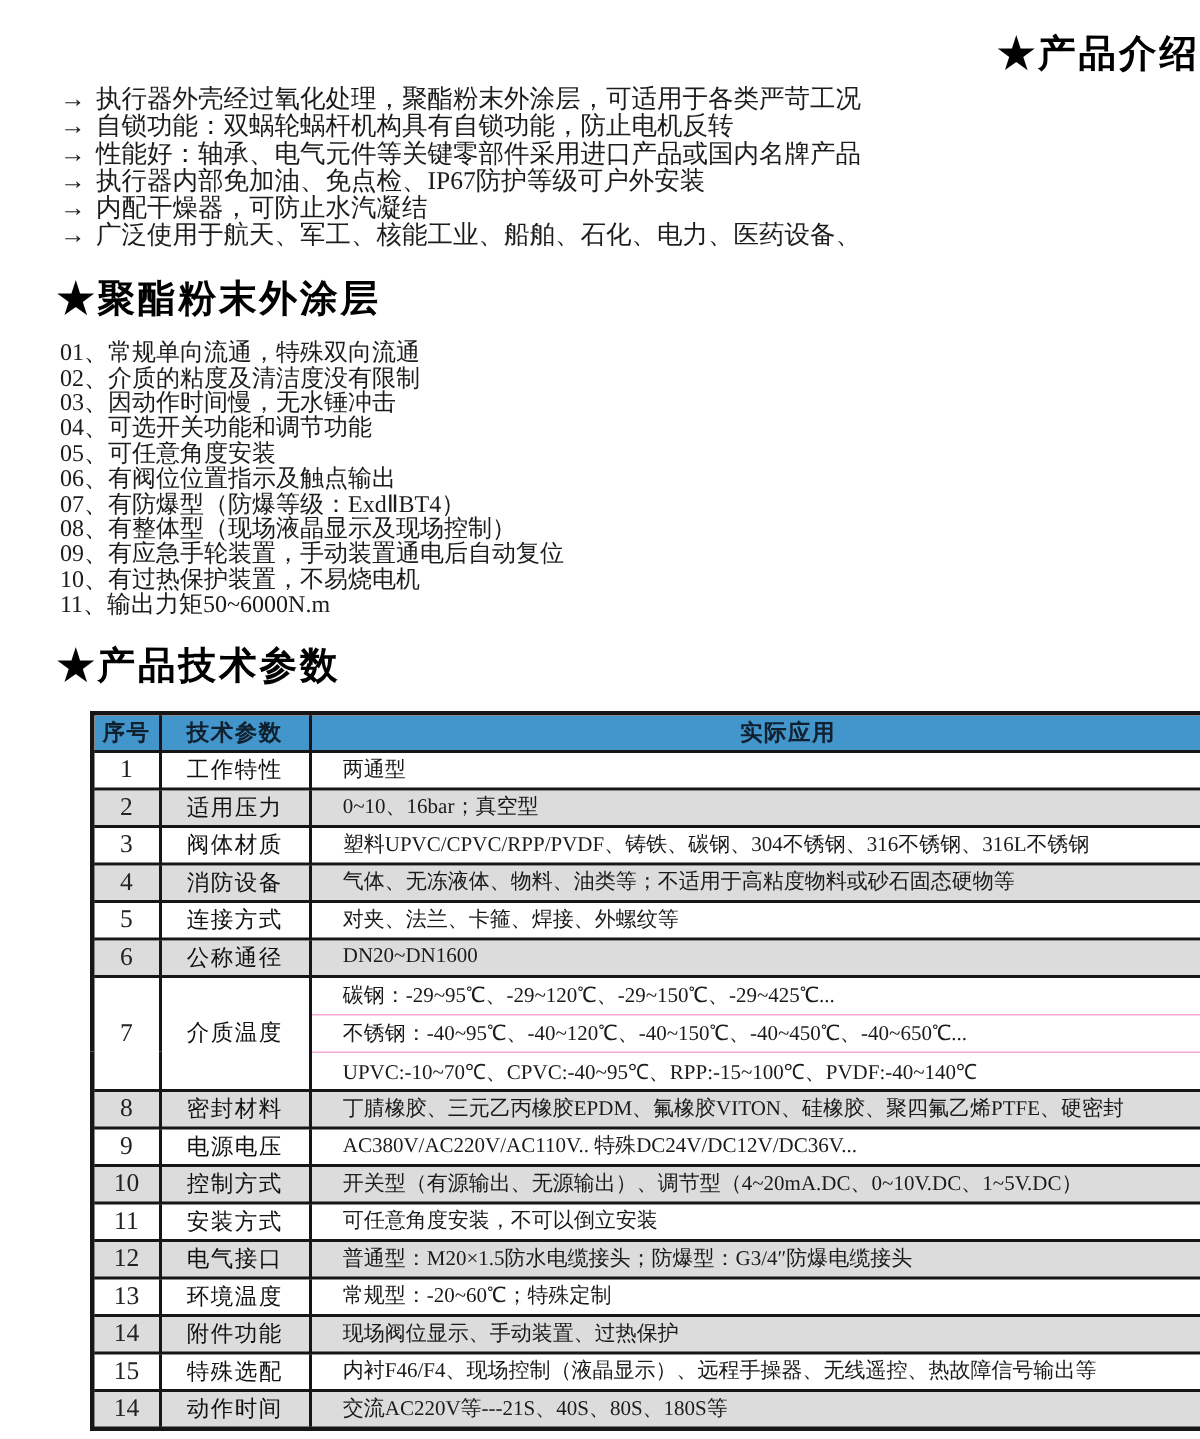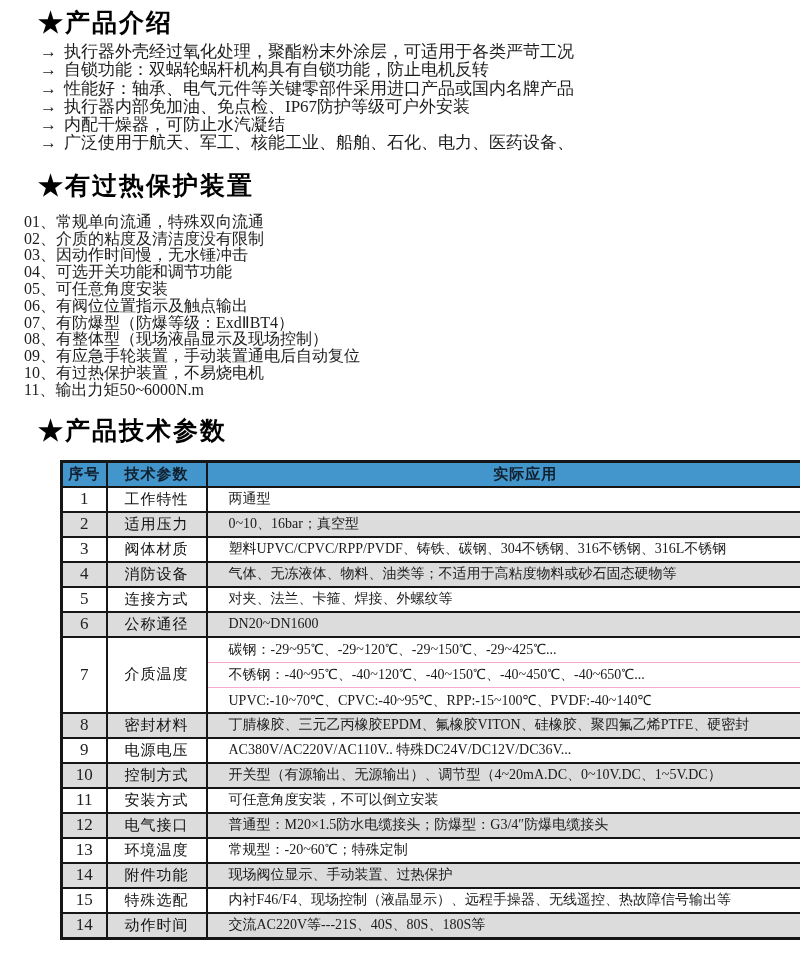--- a/index.html
+++ b/index.html
@@ -5,29 +5,29 @@
   html,body{margin:0;padding:0;}
   body{
     width:800px;height:959px;background:#ffffff;color:#1c1c1c;
     font-family:"Liberation Serif",serif;overflow:hidden;
     --header-bg:#4296CB;--alt-bg:#DCDCDC;
   }
   .sec-title{
     font-family:"Liberation Sans",sans-serif;font-weight:bold;color:#000;
     font-size:25px;line-height:28px;letter-spacing:2px;margin:0 0 0 38px;
   }
-  #title-intro{padding-top:8px;}
+  #title-intro{padding-top:22px;text-align:right;}
   #title-adv{margin-top:18px;}
   #title-specs{margin-top:17px;}
 
   .intro-list{margin:7px 0 0 40px;}
   .intro-line{display:flex;font-size:17px;line-height:18.3px;white-space:nowrap;}
   .intro-line .marker{width:24px;flex:0 0 24px;}
 
-  .adv-list{margin:15px 0 0 24px;}
+  .adv-list{margin:15px 0 0 40px;}
   .adv-item{font-size:16px;line-height:16.8px;white-space:nowrap;}
 
   .spec-table{
     margin:16px 0 16px 60px;width:786px;border-collapse:collapse;table-layout:fixed;
     border:3px solid #161616;
   }
   .spec-table col.c1{width:45px;}
   .spec-table col.c2{width:100px;}
   .spec-table th,.spec-table td{border:2px solid #161616;overflow:hidden;}
   .spec-table th{
@@ -74,21 +74,21 @@
   <div class="intro-line">
       <span class="marker">→</span>
       <span>内配干燥器，可防止水汽凝结</span>
     </div>
   <div class="intro-line">
       <span class="marker">→</span>
       <span>广泛使用于航天、军工、核能工业、船舶、石化、电力、医药设备、</span>
     </div>
 </div>
 
-<h1 class="sec-title" id="title-adv">★有过热保护装置</h1>
+<h1 class="sec-title" id="title-adv">★聚酯粉末外涂层</h1>
 
 <div class="adv-list">
   <div class="adv-item">01、常规单向流通，特殊双向流通</div>
   <div class="adv-item">02、介质的粘度及清洁度没有限制</div>
   <div class="adv-item">03、因动作时间慢，无水锤冲击</div>
   <div class="adv-item">04、可选开关功能和调节功能</div>
   <div class="adv-item">05、可任意角度安装</div>
   <div class="adv-item">06、有阀位位置指示及触点输出</div>
   <div class="adv-item">07、有防爆型（防爆等级：ExdⅡBT4）</div>
   <div class="adv-item">08、有整体型（现场液晶显示及现场控制）</div>

